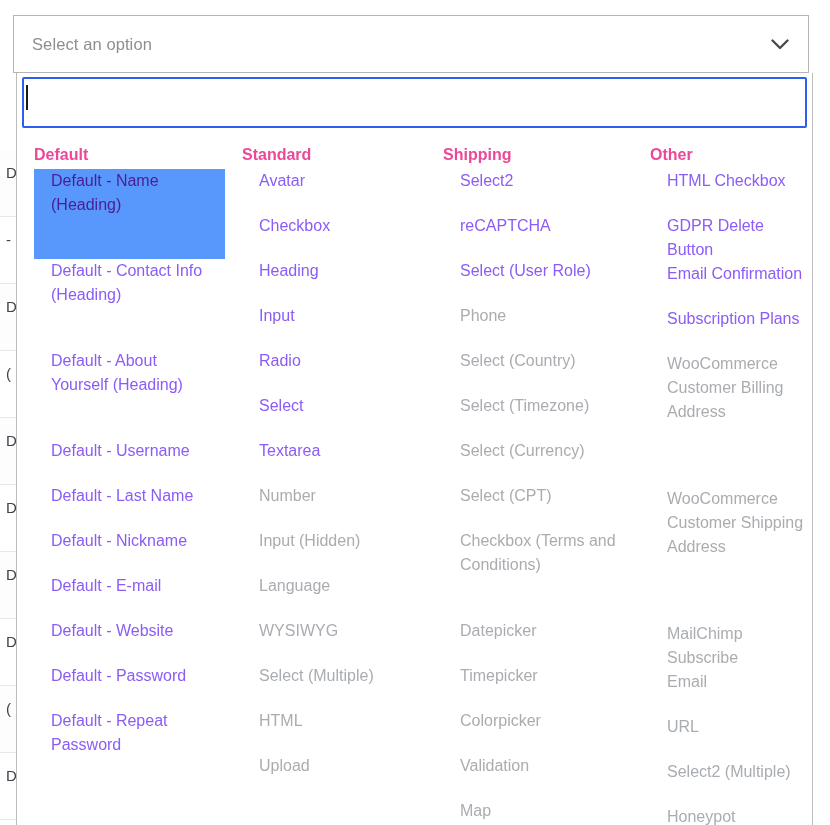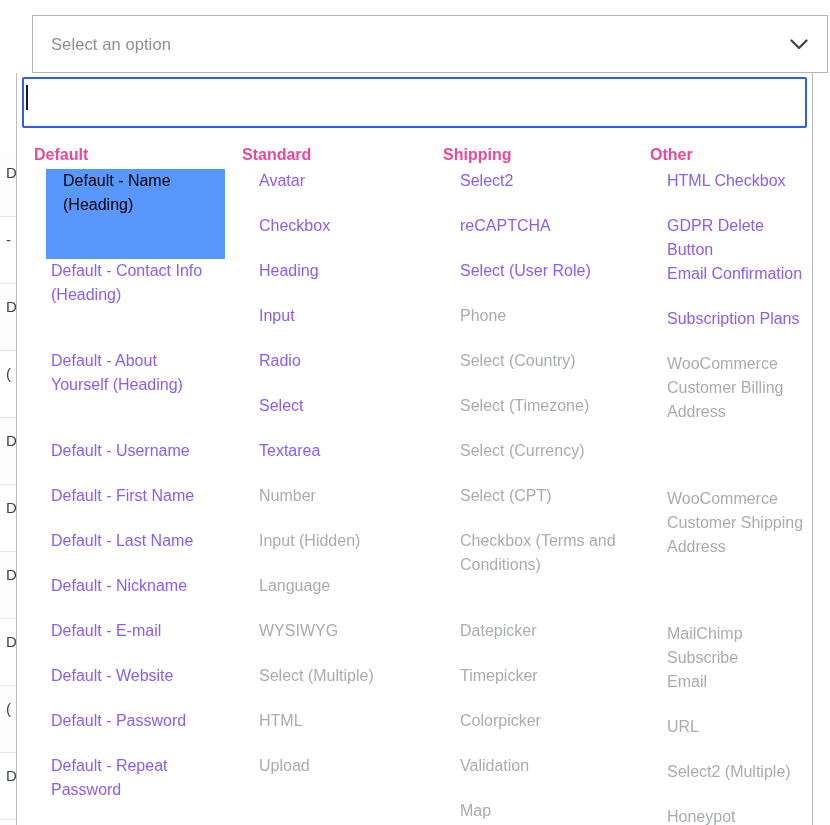--- a/index.html
+++ b/index.html
@@ -43,21 +43,21 @@
     left: 6px;
     top: 14px;
     font-size: 15px;
     color: #3c434a;
     white-space: nowrap;
   }
 
   
   .select-control {
     position: absolute;
-    left: 32px;
+    left: 13px;
     top: 15px;
     width: 796px;
     height: 58px;
     box-sizing: border-box;
     border: 1px solid #b5b5b5;
     background: #ffffff;
     display: flex;
     align-items: center;
     z-index: 10;
   }
@@ -162,22 +162,22 @@
     color: #8b5cf6;
     padding: 0 8px 0 17px;
     box-sizing: border-box;
     min-height: 45px;
     display: block;
   }
   .col-0 .opt { padding-left: 17px; }
   .opt.disabled { color: #a9acb0; }
   .opt.selected {
     background: #5897fb;
-    color: #000000;
-    margin-left: 12px;
+    color: #4c1d95;
+    margin-left: 0;
     padding-left: 17px;
   }
   .opt.two-line { min-height: 90px; }
   .opt.three-line { min-height: 135px; }
   .opt .txt { display: block; }
 </style>
 </head>
 <body>
 
 <div id="root">
@@ -240,23 +240,20 @@
           <div class="opt two-line">
             <span class="txt">Default - Contact Info (Heading)</span>
           </div>
           <div class="opt two-line">
             <span class="txt">Default - About Yourself (Heading)</span>
           </div>
           <div class="opt">
             <span class="txt">Default - Username</span>
           </div>
           <div class="opt">
-            <span class="txt">Default - First Name</span>
-          </div>
-          <div class="opt">
             <span class="txt">Default - Last Name</span>
           </div>
           <div class="opt">
             <span class="txt">Default - Nickname</span>
           </div>
           <div class="opt">
             <span class="txt">Default - E-mail</span>
           </div>
           <div class="opt">
             <span class="txt">Default - Website</span>

